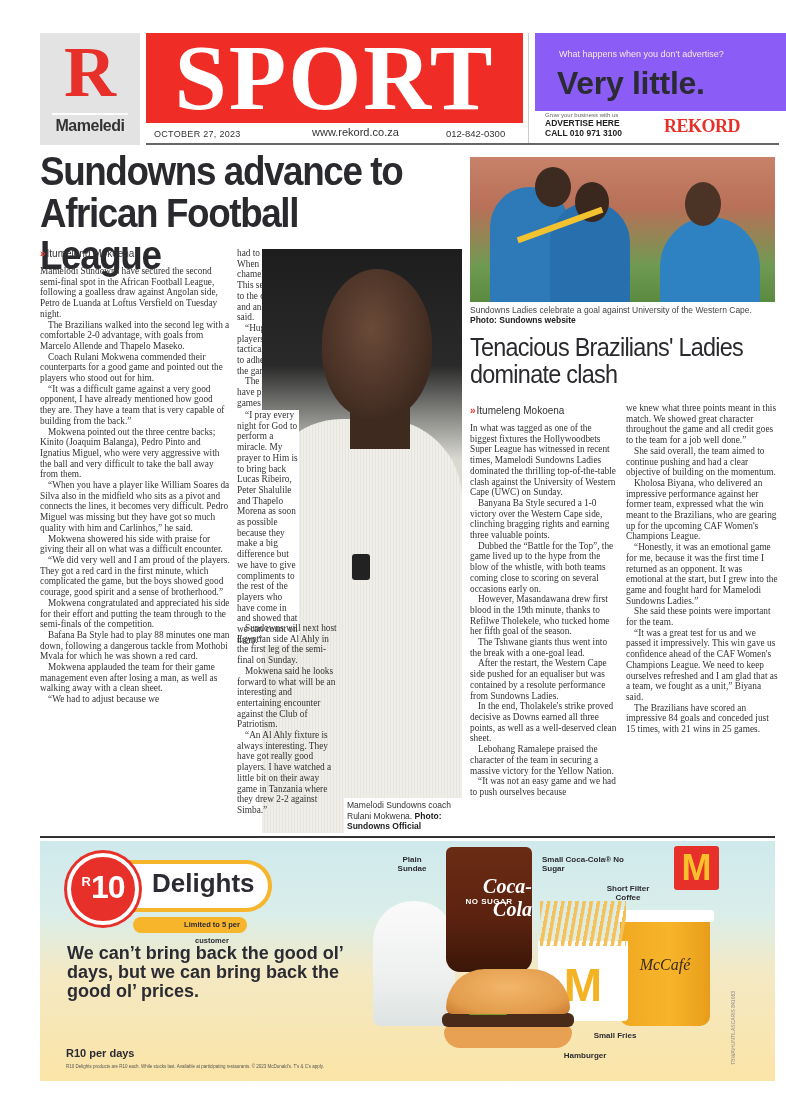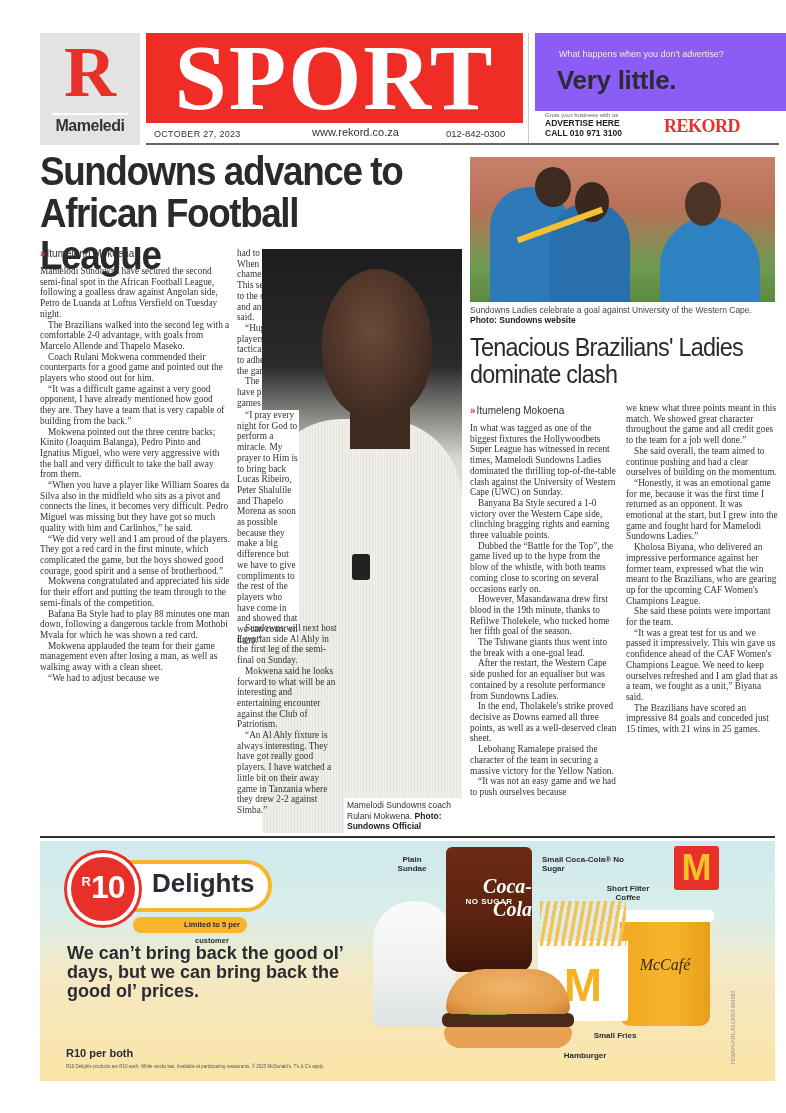--- a/index.html
+++ b/index.html
@@ -18,21 +18,21 @@
   .mast-meta .date { position: absolute; left: 8px; top: 3px; letter-spacing: 0.3px; }
   .mast-meta .url { position: absolute; left: 166px; top: 0px; font-size: 11px; }
   .mast-meta .phone { position: absolute; left: 300px; top: 2px; font-size: 9.5px; }
   .mast-underline { position: absolute; left: 146px; top: 143px; width: 633px; height: 2px; background: #666; }
   .mast-underline-left { position: absolute; left: 40px; top: 143px; width: 100px; height: 2px; background: #e3e3e3; }
   .vline { position: absolute; left: 528px; top: 33px; width: 1px; height: 110px; background: #ccc; }
 
   
   .ad-top { position: absolute; left: 535px; top: 33px; width: 284px; height: 78px; background: #8b5cf6; }
   .ad-top .q { position: absolute; left: 24px; top: 16px; font-family: "Liberation Sans", sans-serif; font-size: 9px; color: #fde6dd; }
-  .ad-top .big { position: absolute; left: 22px; top: 32px; font-family: "Liberation Sans", sans-serif; font-weight: bold; font-size: 26px; color: #2b2b33; letter-spacing: -0.3px; }
+  .ad-top .big { position: absolute; left: 22px; top: 32px; font-family: "Liberation Sans", sans-serif; font-weight: bold; font-size: 32px; color: #2b2b33; letter-spacing: -0.3px; }
   .ad-top-sub { position: absolute; left: 545px; top: 112px; font-family: "Liberation Sans", sans-serif; color: #222; }
   .ad-top-sub .small { font-size: 6px; color: #666; }
   .ad-top-sub .l1, .ad-top-sub .l2 { font-size: 8.5px; font-weight: bold; line-height: 10px; }
   .ad-top-brand { position: absolute; left: 664px; top: 116px; font-family: "Liberation Serif", serif; font-weight: bold; font-size: 18px; color: #e8302a; letter-spacing: -0.5px; }
 
   
   .headline { position: absolute; left: 40px; top: 150px; width: 420px; font-family: "Liberation Sans", sans-serif; font-weight: bold; font-size: 40px; line-height: 42px; color: #2a2a2e; letter-spacing: -1.5px; transform: scaleX(0.92); transform-origin: left top; }
 
   .byline { position: absolute; font-family: "Liberation Sans", sans-serif; font-size: 10px; color: #333; }
   .byline .chev { color: #e8302a; font-weight: bold; margin-right: 3px; letter-spacing: -2px; }
@@ -134,20 +134,21 @@
   <span class="chev">»</span><span>Itumeleng Mokoena</span>
 </div>
 
 <div class="col" style="left:40px; top:266px; width:190px;">
   <p class="first">Mamelodi Sundowns have secured the second semi-final spot in the African Football League, following a goalless draw against Angolan side, Petro de Luanda at Loftus Versfield on Tuesday night.</p>
   <p>The Brazilians walked into the second leg with a comfortable 2-0 advantage, with goals from Marcelo Allende and Thapelo Maseko.</p>
   <p>Coach Rulani Mokwena commended their counterparts for a good game and pointed out the players who stood out for him.</p>
   <p>“It was a difficult game against a very good opponent, I have already mentioned how good they are. They have a team that is very capable of building from the back.”</p>
   <p>Mokwena pointed out the three centre backs; Kinito (Joaquim Balanga), Pedro Pinto and Ignatius Miguel, who were very aggressive with the ball and very difficult to take the ball away from them.</p>
   <p>“When you have a player like William Soares da Silva also in the midfield who sits as a pivot and connects the lines, it becomes very difficult. Pedro Miguel was missing but they have got so much quality with him and Carlinhos,” he said.</p>
+  <p>Mokwena showered his side with praise for giving their all on what was a difficult encounter.</p>
   <p>“We did very well and I am proud of the players. They got a red card in the first minute, which complicated the game, but the boys showed good courage, good spirit and a sense of brotherhood.”</p>
   <p>Mokwena congratulated and appreciated his side for their effort and putting the team through to the semi-finals of the competition.</p>
   <p>Bafana Ba Style had to play 88 minutes one man down, following a dangerous tackle from Mothobi Mvala for which he was shown a red card.</p>
   <p>Mokwena applauded the team for their game management even after losing a man, as well as walking away with a clean sheet.</p>
   <p>“We had to adjust because we</p>
 </div>
 
 <div class="col" style="left:237px; top:248px; width:112px;">
   <p class="first">had to deal with the game. When I say we try to be chameleons, it's exactly that. This season we tried to adapt to the demands of the game and answer the questions,” he said.</p>
   <p>“Huge compliments to the players for their adaptation, tactical flexibility, and ability to adhere to tactics and see the game through,” he stated.</p>
@@ -203,38 +204,38 @@
   <p>However, Masandawana drew first blood in the 19th minute, thanks to Refilwe Tholekele, who tucked home her fifth goal of the season.</p>
   <p>The Tshwane giants thus went into the break with a one-goal lead.</p>
   <p>After the restart, the Western Cape side pushed for an equaliser but was contained by a resolute performance from Sundowns Ladies.</p>
   <p>In the end, Tholakele's strike proved decisive as Downs earned all three points, as well as a well-deserved clean sheet.</p>
   <p>Lebohang Ramalepe praised the character of the team in securing a massive victory for the Yellow Nation.</p>
   <p>“It was not an easy game and we had to push ourselves because</p>
 </div>
 
 <div class="col" style="left:626px; top:403px; width:152px;">
   <p class="first">we knew what three points meant in this match. We showed great character throughout the game and all credit goes to the team for a job well done.”</p>
-  <p>She said overall, the team aimed to continue pushing and had a clear ourselves of building on the momentum.</p>
+  <p>She said overall, the team aimed to continue pushing and had a clear objective of building on the momentum.</p>
+  <p>Kholosa Biyana, who delivered an impressive performance against her former team, expressed what the win meant to the Brazilians, who are gearing up for the upcoming CAF Women's Champions League.</p>
   <p>“Honestly, it was an emotional game for me, because it was the first time I returned as an opponent. It was emotional at the start, but I grew into the game and fought hard for Mamelodi Sundowns Ladies.”</p>
-  <p>Kholosa Biyana, who delivered an impressive performance against her former team, expressed what the win meant to the Brazilians, who are gearing up for the upcoming CAF Women's Champions League.</p>
   <p>She said these points were important for the team.</p>
   <p>“It was a great test for us and we passed it impressively. This win gave us confidence ahead of the CAF Women's Champions League. We need to keep ourselves refreshed and I am glad that as a team, we fought as a unit,” Biyana said.</p>
   <p>The Brazilians have scored an impressive 84 goals and conceded just 15 times, with 21 wins in 25 games.</p>
 </div>
 
 <div class="bottom-rule"></div>
 
 <div class="mcd-ad">
   <div class="pill"></div>
   <div class="pill-label">Delights</div>
   <div class="circle"></div>
   <div class="circle-text"><span class="r">R</span><span>10</span></div>
   <div class="limit">Limited to 5 per customer</div>
   <div class="tagline">We can’t bring back the good ol’ days, but we can bring back the good ol’ prices.</div>
-  <div class="per-item">R10 per both</div>
+  <div class="per-item">R10 per days</div>
   <div class="fine">R10 Delights products are R10 each. While stocks last. Available at participating restaurants. © 2023 McDonald's. T's &amp; C's apply.</div>
 
   <div class="sundae"></div>
   <div class="cola">
     <div class="brand">Coca-Cola</div>
     <div class="nosugar">NO SUGAR</div>
   </div>
   <div class="coffee">
     <div class="top"></div>
     <div class="mccafe">McCafé</div>

